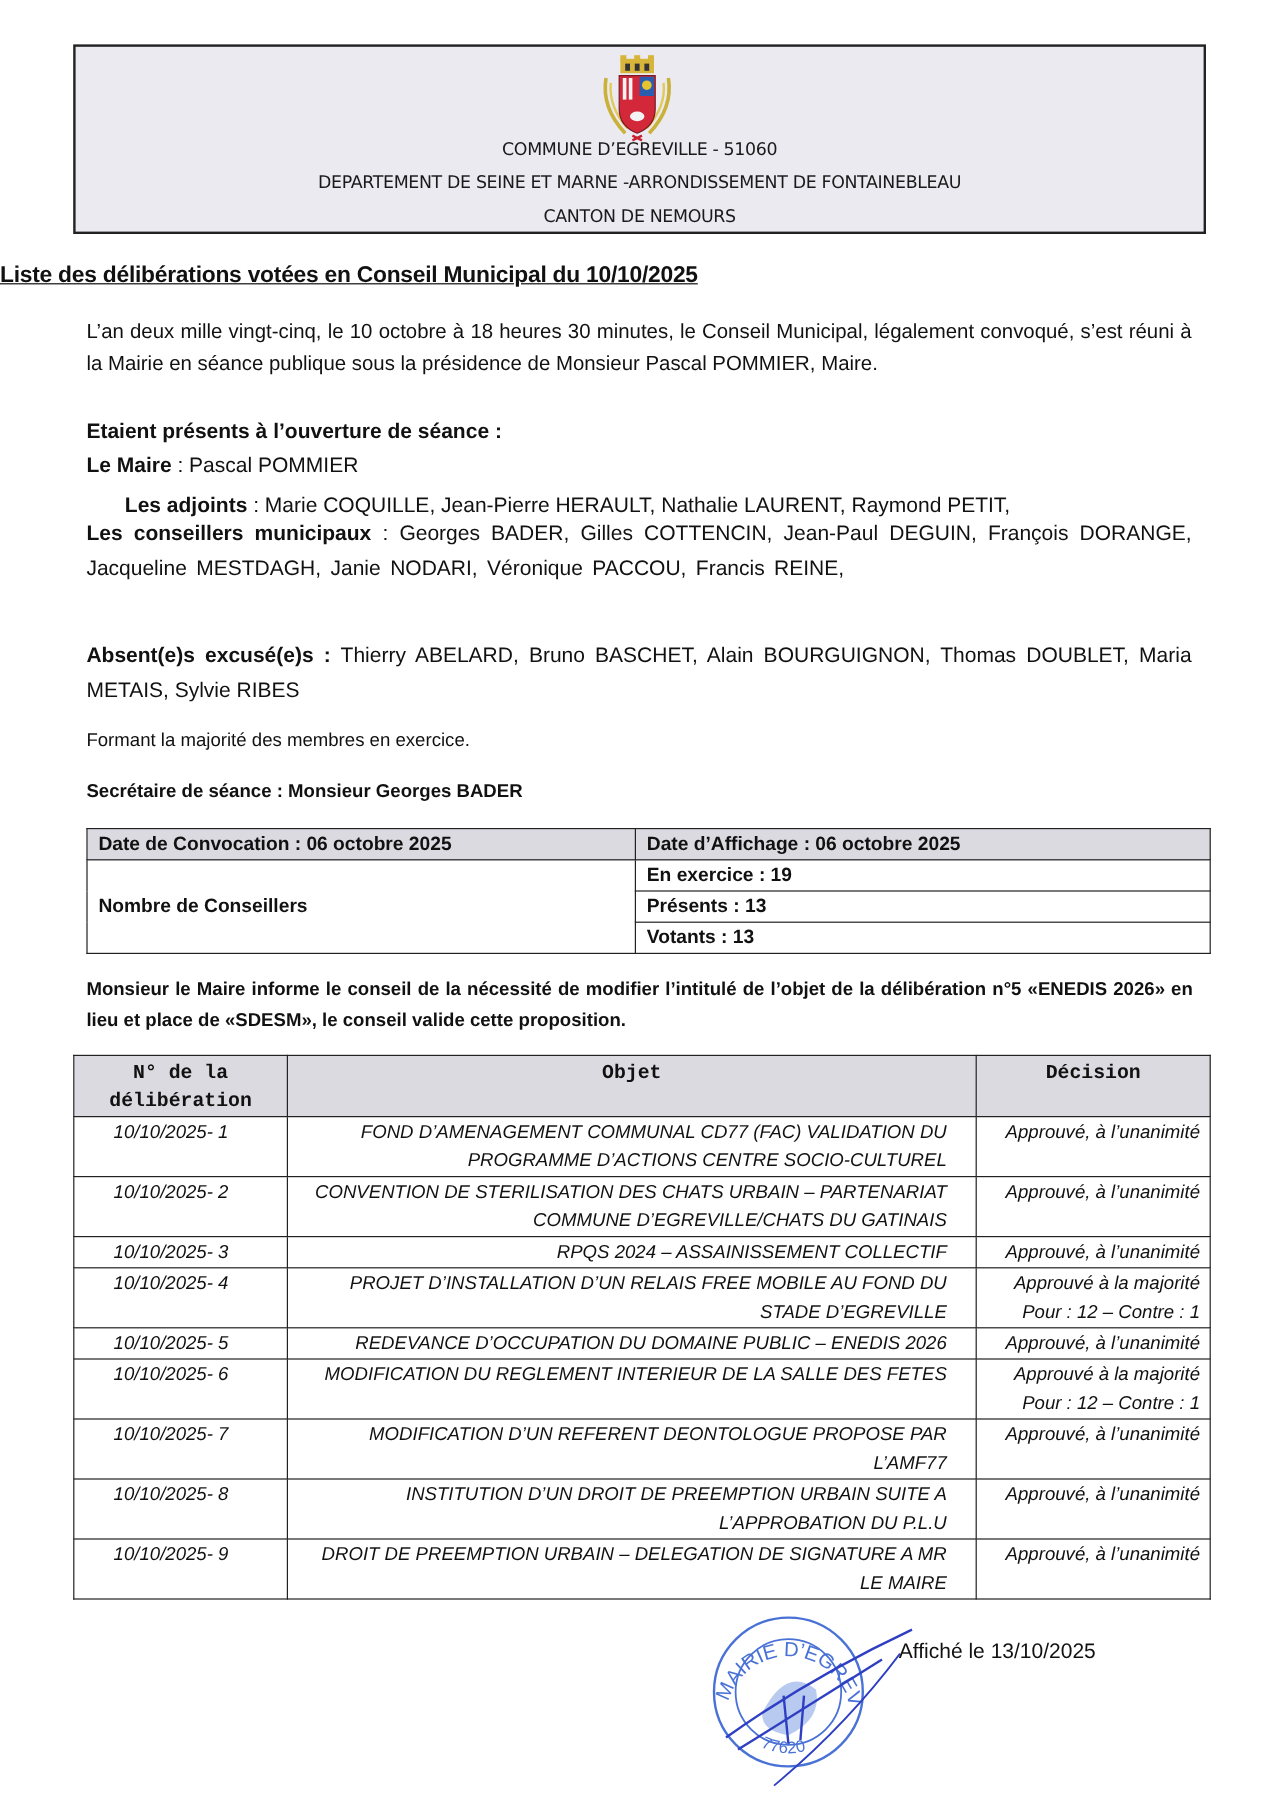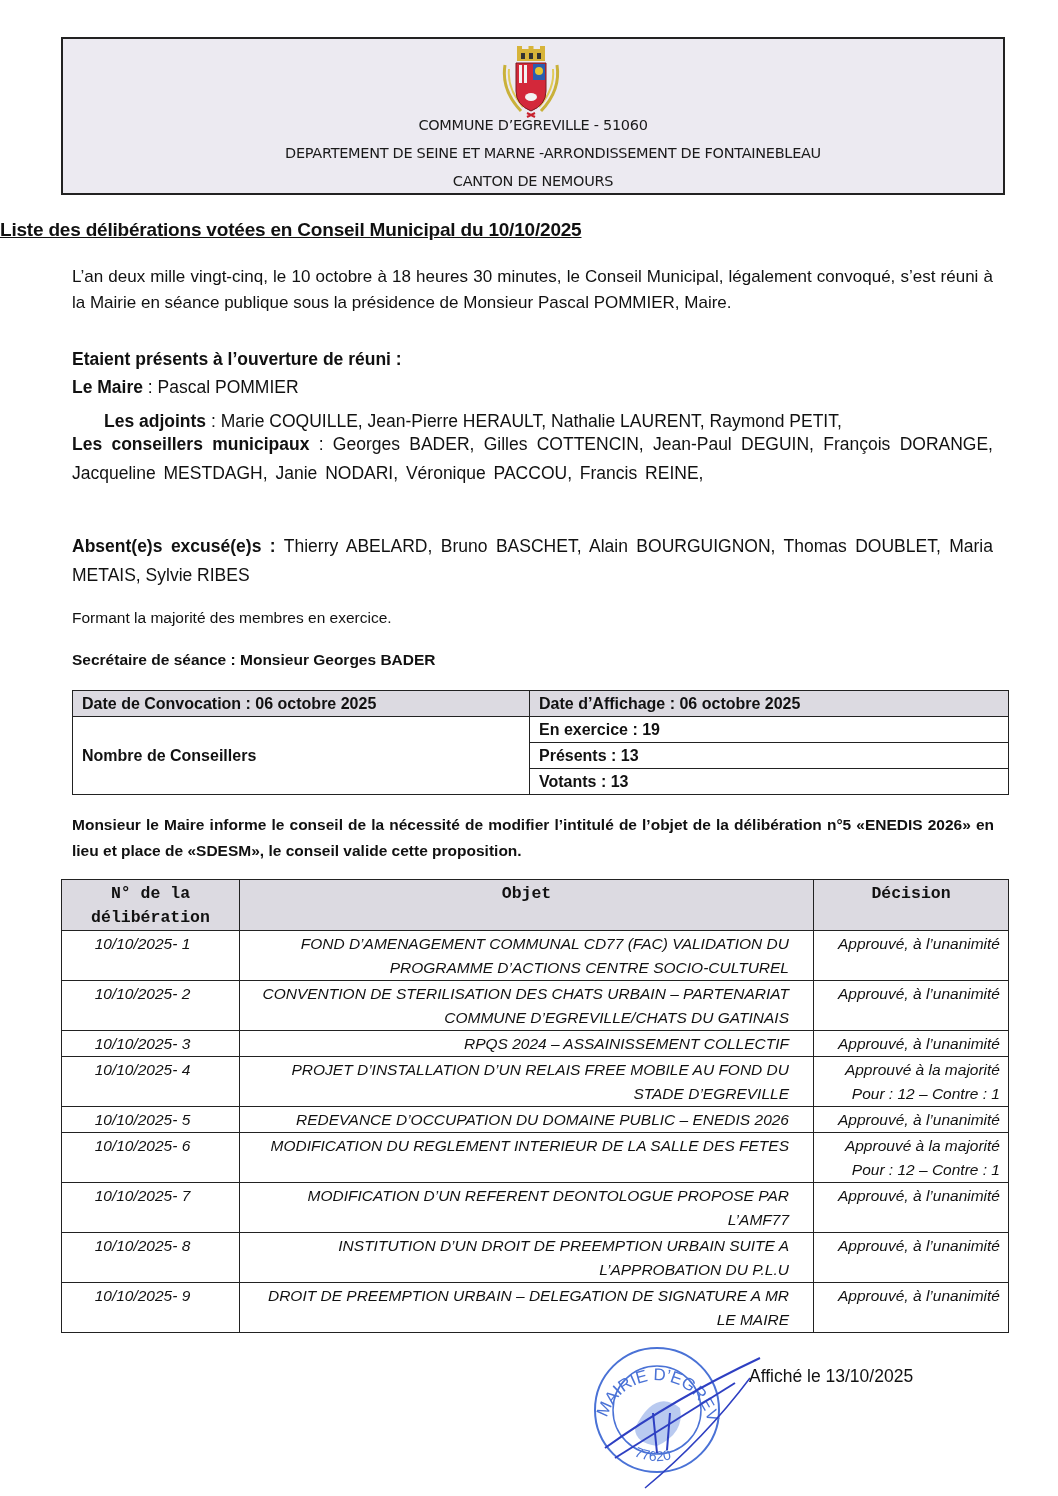--- a/index.html
+++ b/index.html
@@ -7,21 +7,21 @@
          font-family: "Liberation Sans", sans-serif; color: #111; }
   .page { position: absolute; left: 0; top: 0; width: 1058px; height: 1496px; }
 
   
   .header-band { position: absolute; left: 61px; top: 37px; width: 944px; height: 158px;
                  background: #eceaf1; border: 2px solid #222; box-sizing: border-box; }
   .coat { position: absolute; left: 436px; top: 6px; width: 64px; height: 74px; }
   .hdr-line { position: absolute; left: 0; width: 100%; text-align: center;
               font-family: "DejaVu Sans", sans-serif; font-size: 14.5px; letter-spacing: -0.3px; color: #1a1a1a; }
   .hdr-1 { top: 78px; }
-  .hdr-2 { top: 106px; padding-left: 20px; }
+  .hdr-2 { top: 106px; }
   .hdr-3 { top: 134px; }
 
   .title { position: absolute; left: 0; top: 219px; width: 1058px; text-align: left;
            font-weight: bold; font-size: 19px; text-decoration: underline; letter-spacing: -0.2px; }
 
   .para { position: absolute; left: 72px; width: 921px; font-size: 17px; line-height: 26px;
           text-align: justify; }
   .intro { top: 264px; }
 
   .line { position: absolute; left: 72px; width: 921px; font-size: 17.5px; line-height: 26px; }
@@ -84,21 +84,21 @@
     </svg>
     <div class="hdr-line hdr-1">COMMUNE D’EGREVILLE - 51060</div>
     <div class="hdr-line hdr-2">DEPARTEMENT DE SEINE ET MARNE -ARRONDISSEMENT DE FONTAINEBLEAU</div>
     <div class="hdr-line hdr-3">CANTON DE NEMOURS</div>
   </div>
 
   <div class="title">Liste des délibérations votées en Conseil Municipal du 10/10/2025</div>
 
   <div class="para intro justify">L’an deux mille vingt-cinq, le 10 octobre à 18 heures 30 minutes, le Conseil Municipal, légalement convoqué, s’est réuni à la Mairie en séance publique sous la présidence de Monsieur Pascal POMMIER, Maire.</div>
 
-  <div class="line b" style="top:346px;">Etaient présents à l’ouverture de réuni :</div>
+  <div class="line b" style="top:346px;">Etaient présents à l’ouverture de séance :</div>
 
   <div class="line" style="top:374px;">
     <span class="b">Le Maire</span><span> : Pascal POMMIER</span>
   </div>
 
   <div class="line" style="top:408px;margin-left:32px;">
     <span class="b">Les adjoints</span><span> : Marie COQUILLE, Jean-Pierre HERAULT, Nathalie LAURENT, Raymond PETIT,</span>
   </div>
 
   <div class="line justify" style="top:430px; line-height:29px; word-spacing:3px;">

